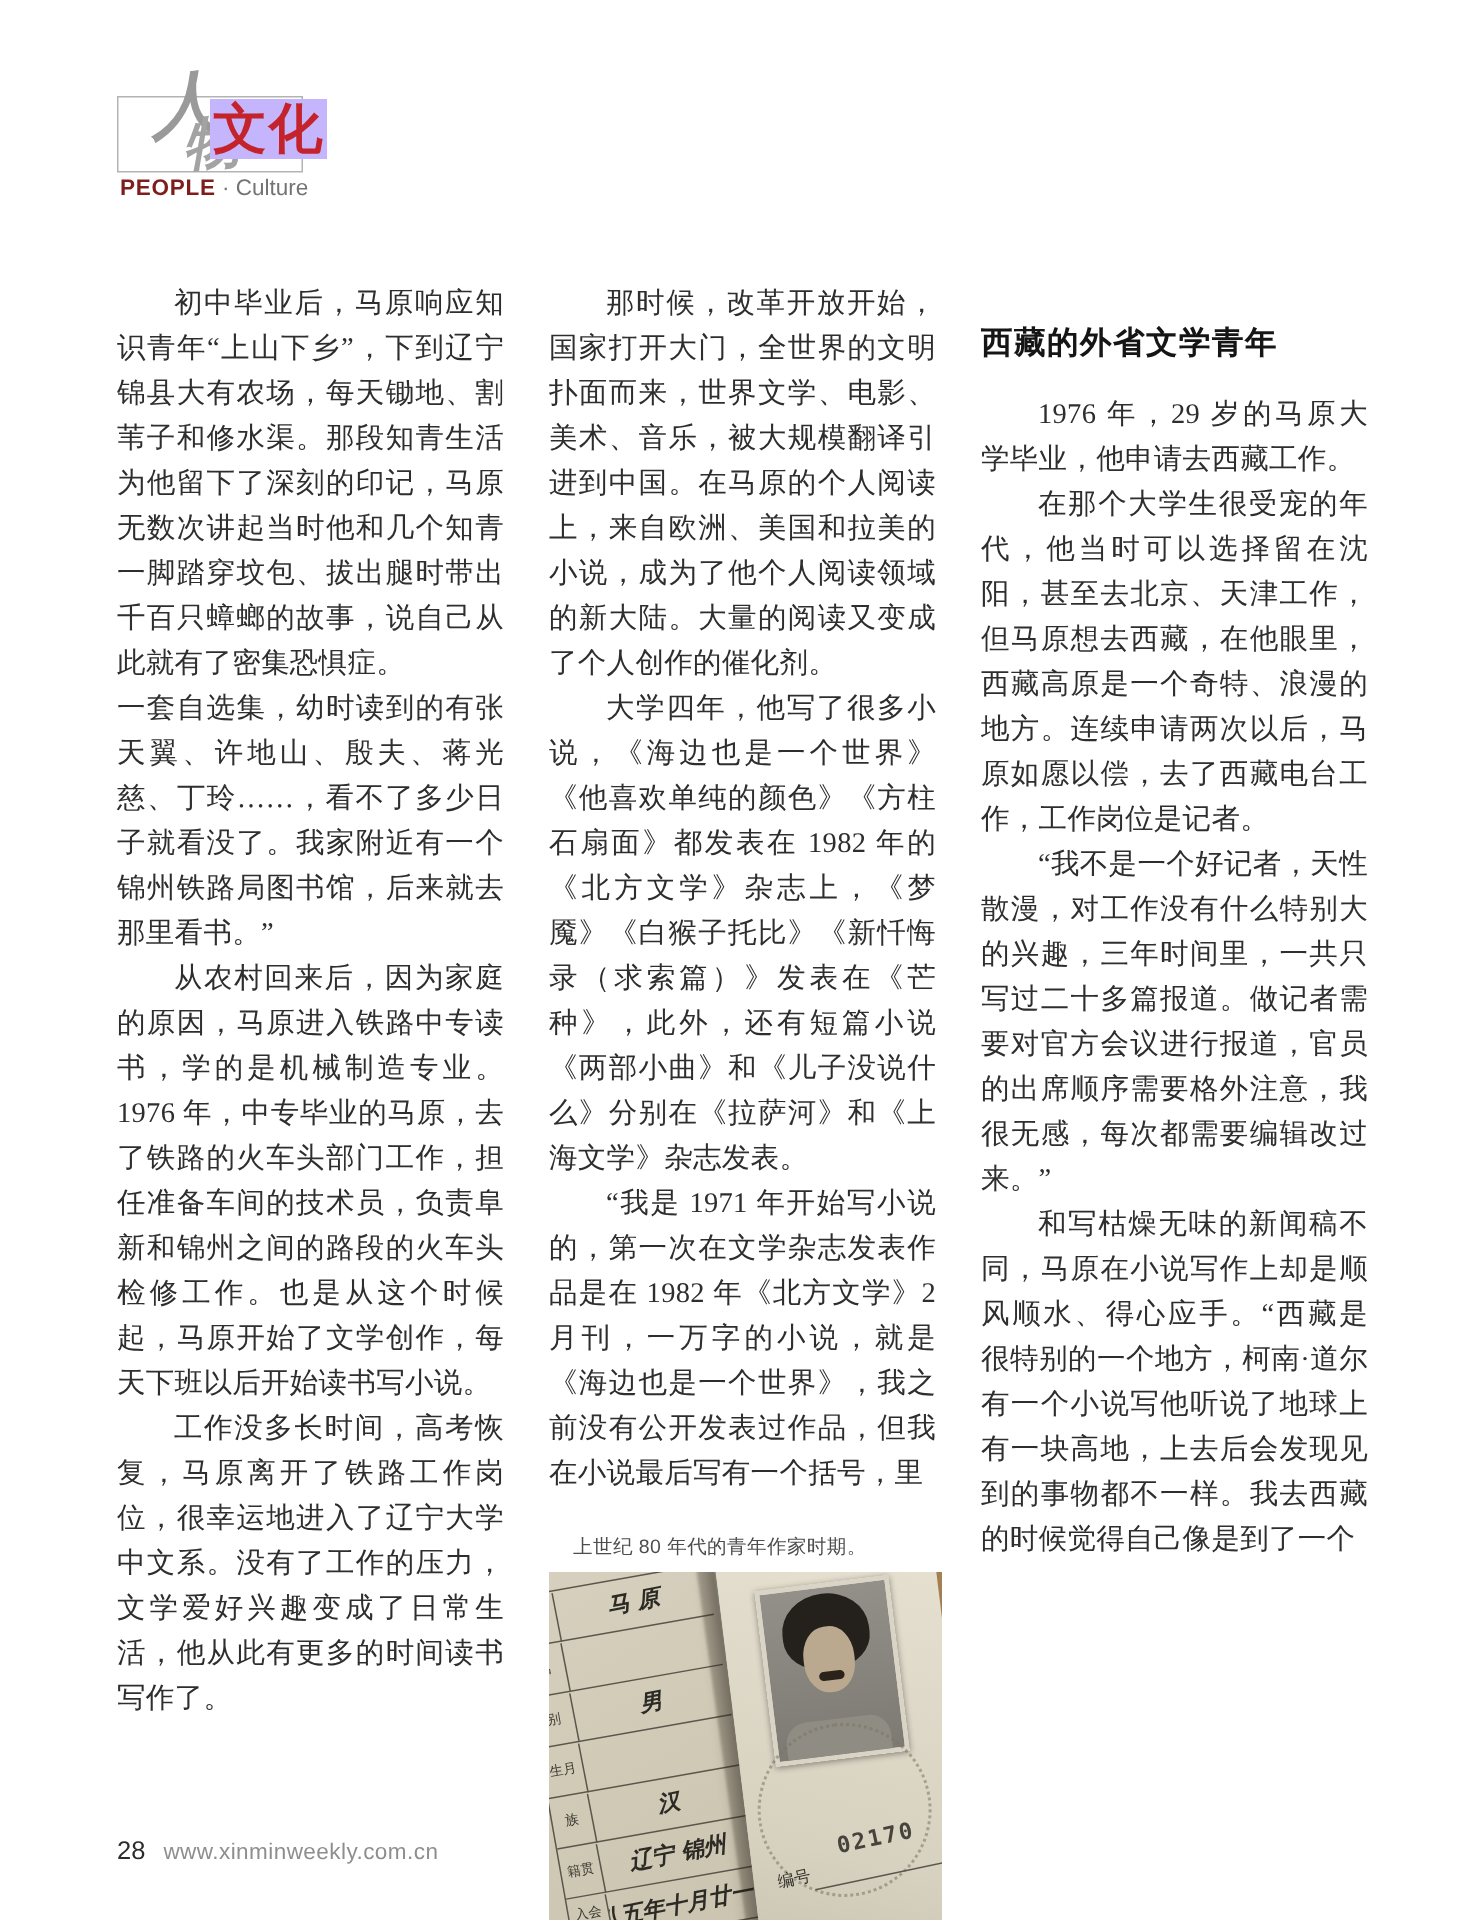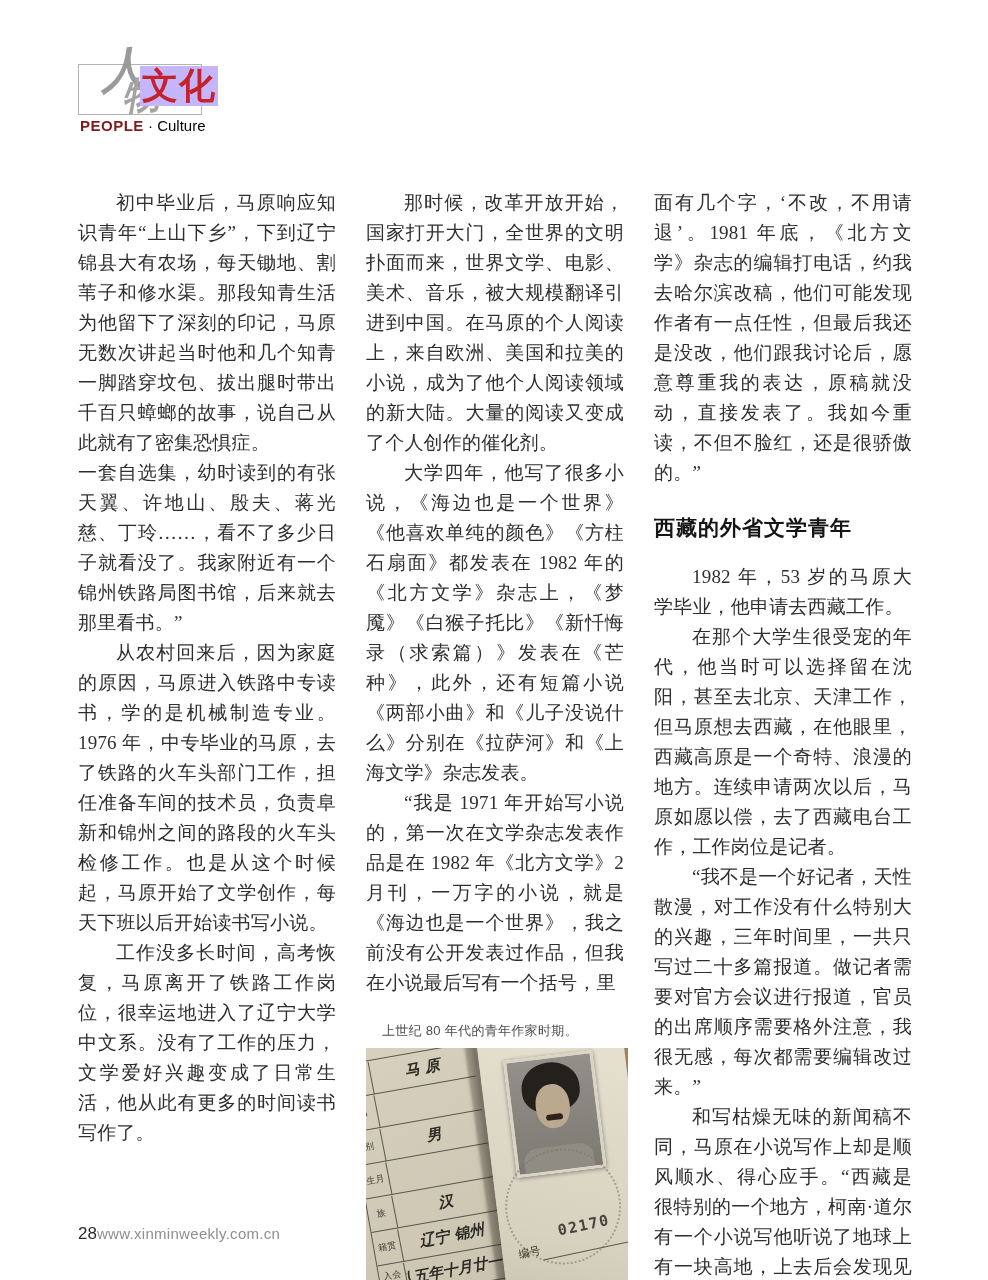--- a/index.html
+++ b/index.html
@@ -11,21 +11,21 @@
   .logo-wrap{position:absolute;left:78px;top:60px;width:260px;height:80px;}
   .logo-box{position:absolute;left:0;top:4px;width:122px;height:49px;border:1px solid #b3b3b3;background:#fff;}
   .logo-renwu-1{position:absolute;left:22px;top:-14px;font-size:46px;color:#9a9a9a;
     font-family:"DejaVu Serif",serif;font-style:italic;font-weight:bold;transform:rotate(-6deg);line-height:1;}
   .logo-renwu-2{position:absolute;left:44px;top:16px;font-size:38px;color:#a3a3a3;
     font-family:"DejaVu Serif",serif;font-style:italic;font-weight:bold;transform:rotate(-4deg);line-height:1;}
   .logo-wenhua{position:absolute;left:62px;top:6px;font-size:36px;font-weight:bold;color:#c5232b;
     font-family:"Liberation Sans","DejaVu Sans",sans-serif;background:#c4b5fd;padding:0 2px;line-height:1.1;letter-spacing:1px;}
   .logo-sub{position:absolute;left:2px;top:57px;font-family:"Liberation Sans","DejaVu Sans",sans-serif;font-size:15px;white-space:nowrap;}
   .logo-sub .b{font-weight:bold;color:#7f1d1d;letter-spacing:.5px;}
-  .logo-sub .r{color:#000000;text-align:right;}
+  .logo-sub .r{color:#737373;text-align:right;}
   
   .columns{position:absolute;left:78px;top:188px;width:836px;display:flex;gap:30px;}
   .col{width:258px;flex:0 0 258px;}
   .para{margin:0;font-size:19px;line-height:30px;color:#2e2e2e;text-align:justify;
     text-indent:2em;letter-spacing:.2px;}
   .para.no-indent{text-indent:0;}
   .section-heading{margin:26px 0 20px;font-family:"Liberation Sans","DejaVu Sans",sans-serif;
     font-size:21px;font-weight:bold;color:#151515;text-align:left;letter-spacing:1px;}
   
   .photo-caption{margin:24px 16px 8px;font-family:"Liberation Sans","DejaVu Sans",sans-serif;
@@ -51,21 +51,21 @@
   .hair{position:absolute;left:12px;top:4px;width:58px;height:50px;background:#24211d;border-radius:50% 50% 42% 42%;}
   .face{position:absolute;left:24px;top:26px;width:34px;height:44px;background:#baa88f;border-radius:46%;}
   .mustache{position:absolute;left:33px;top:56px;width:17px;height:6px;background:#2b2219;border-radius:3px;}
   .shoulders{position:absolute;left:6px;bottom:0;width:70px;height:24px;background:#8f8c84;border-radius:14px 14px 0 0;}
   .seal{position:absolute;left:8px;top:116px;width:112px;height:112px;border:2px dotted rgba(125,118,98,.55);border-radius:50%;}
   .photo-number{position:absolute;left:58px;top:186px;font-family:"DejaVu Sans Mono",monospace;
     font-size:15px;font-weight:bold;color:#45433c;letter-spacing:1.5px;transform:rotate(-5deg);}
   .number-label{position:absolute;left:16px;top:208px;font-size:11px;color:#33312b;transform:rotate(-5deg);}
   .number-line{position:absolute;left:40px;top:220px;width:92px;height:1px;background:#5a564c;transform:rotate(-5deg);}
   
-  .footer{position:absolute;left:78px;top:1224px;display:flex;align-items:baseline;
+  .footer{position:absolute;left:78px;top:1224px;display:flex;align-items:baseline;gap:12px;
     font-family:"Liberation Sans","DejaVu Sans",sans-serif;}
   .footer .pageno{font-size:17px;color:#2b2b2b;}
   .footer .url{font-size:15px;color:#8e8e8e;letter-spacing:.3px;}
 </style>
 </head>
 <body>
 
 <div>
 
   <div class="logo-wrap">
@@ -135,23 +135,22 @@
           </div>
           <div class="seal"></div>
           <div class="photo-number">02170</div>
           <div class="number-label">编号</div>
           <div class="number-line"></div>
         </div>
       </div>
     </div>
 
     <div class="col">
-      <p class="para no-indent">面有几个字，‘不改，不用请退’。1981 年底，《北方文学》杂志的编辑打电话，约我去哈尔滨改稿，他们可能发现作者有一点任性，但最后我还是没改，他们跟我讨论后，愿意尊重我的表达，原稿就没动，直接发表了。我如今重读，不但不脸红，还是很骄傲的。”</p>
       <h2 class="section-heading">西藏的外省文学青年</h2>
-      <p class="para">1982 年，53 岁的马原大学毕业，他申请去西藏工作。</p>
+      <p class="para">1976 年，29 岁的马原大学毕业，他申请去西藏工作。</p>
       <p class="para">在那个大学生很受宠的年代，他当时可以选择留在沈阳，甚至去北京、天津工作，但马原想去西藏，在他眼里，西藏高原是一个奇特、浪漫的地方。连续申请两次以后，马原如愿以偿，去了西藏电台工作，工作岗位是记者。</p>
       <p class="para">“我不是一个好记者，天性散漫，对工作没有什么特别大的兴趣，三年时间里，一共只写过二十多篇报道。做记者需要对官方会议进行报道，官员的出席顺序需要格外注意，我很无感，每次都需要编辑改过来。”</p>
       <p class="para">和写枯燥无味的新闻稿不同，马原在小说写作上却是顺风顺水、得心应手。“西藏是很特别的一个地方，柯南·道尔有一个小说写他听说了地球上有一块高地，上去后会发现见到的事物都不一样。我去西藏的时候觉得自己像是到了一个</p>
     </div>
 
   </div>
 
   <div class="footer">
     <span class="pageno">28</span>
     <span class="url">www.xinminweekly.com.cn</span>

